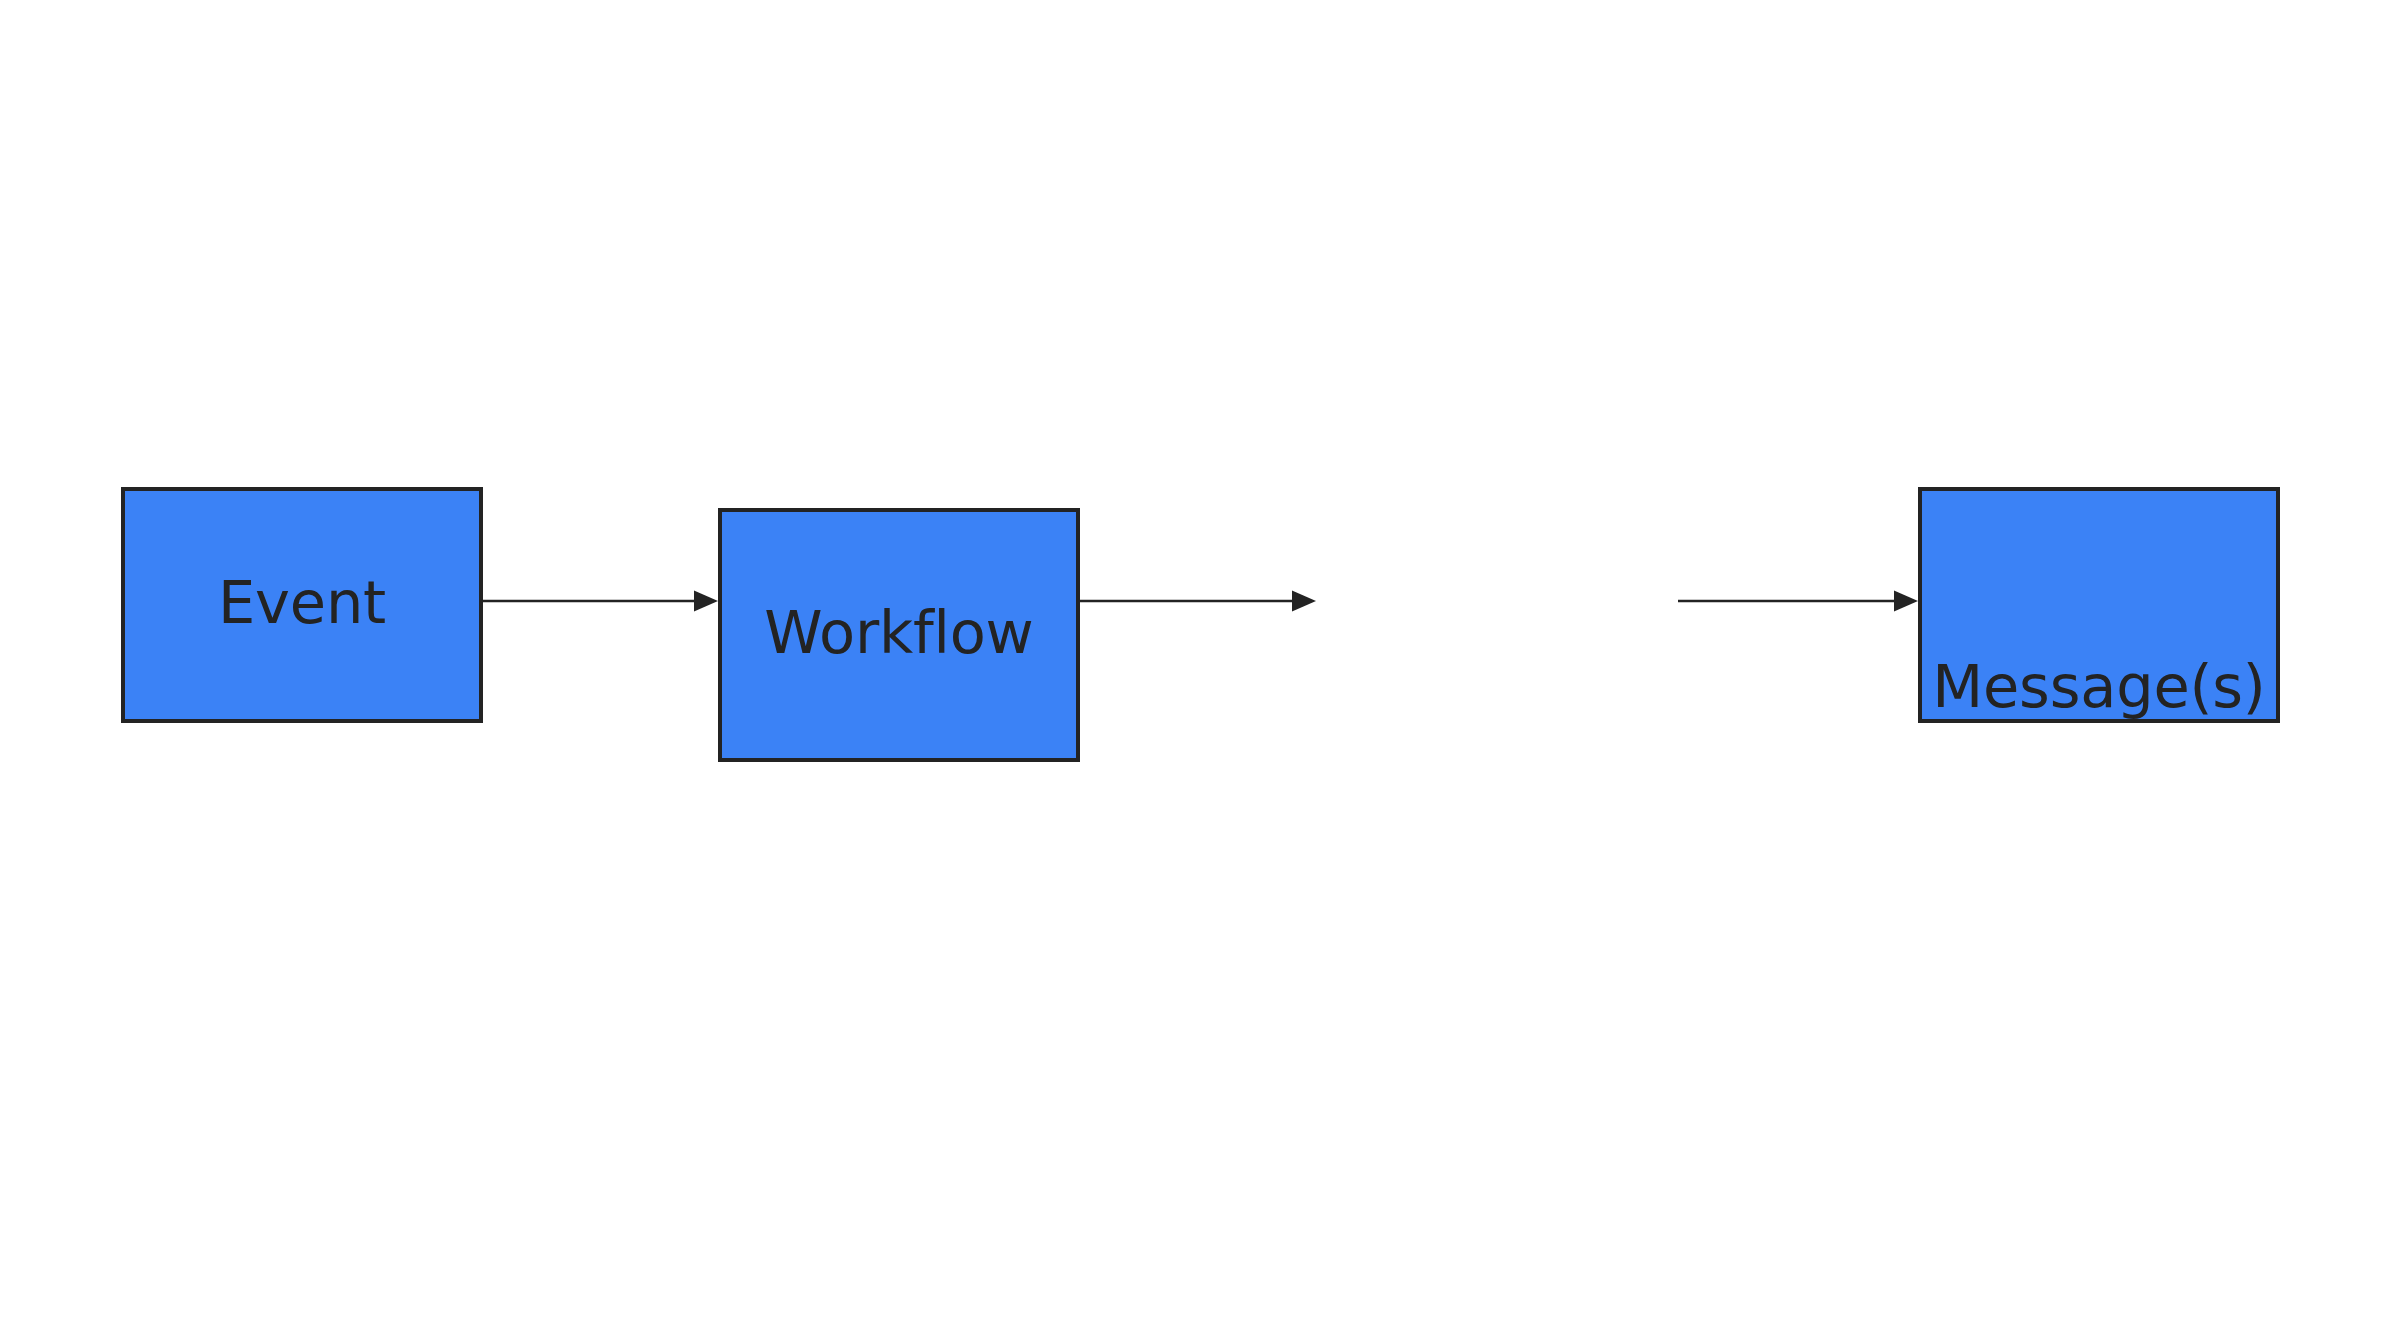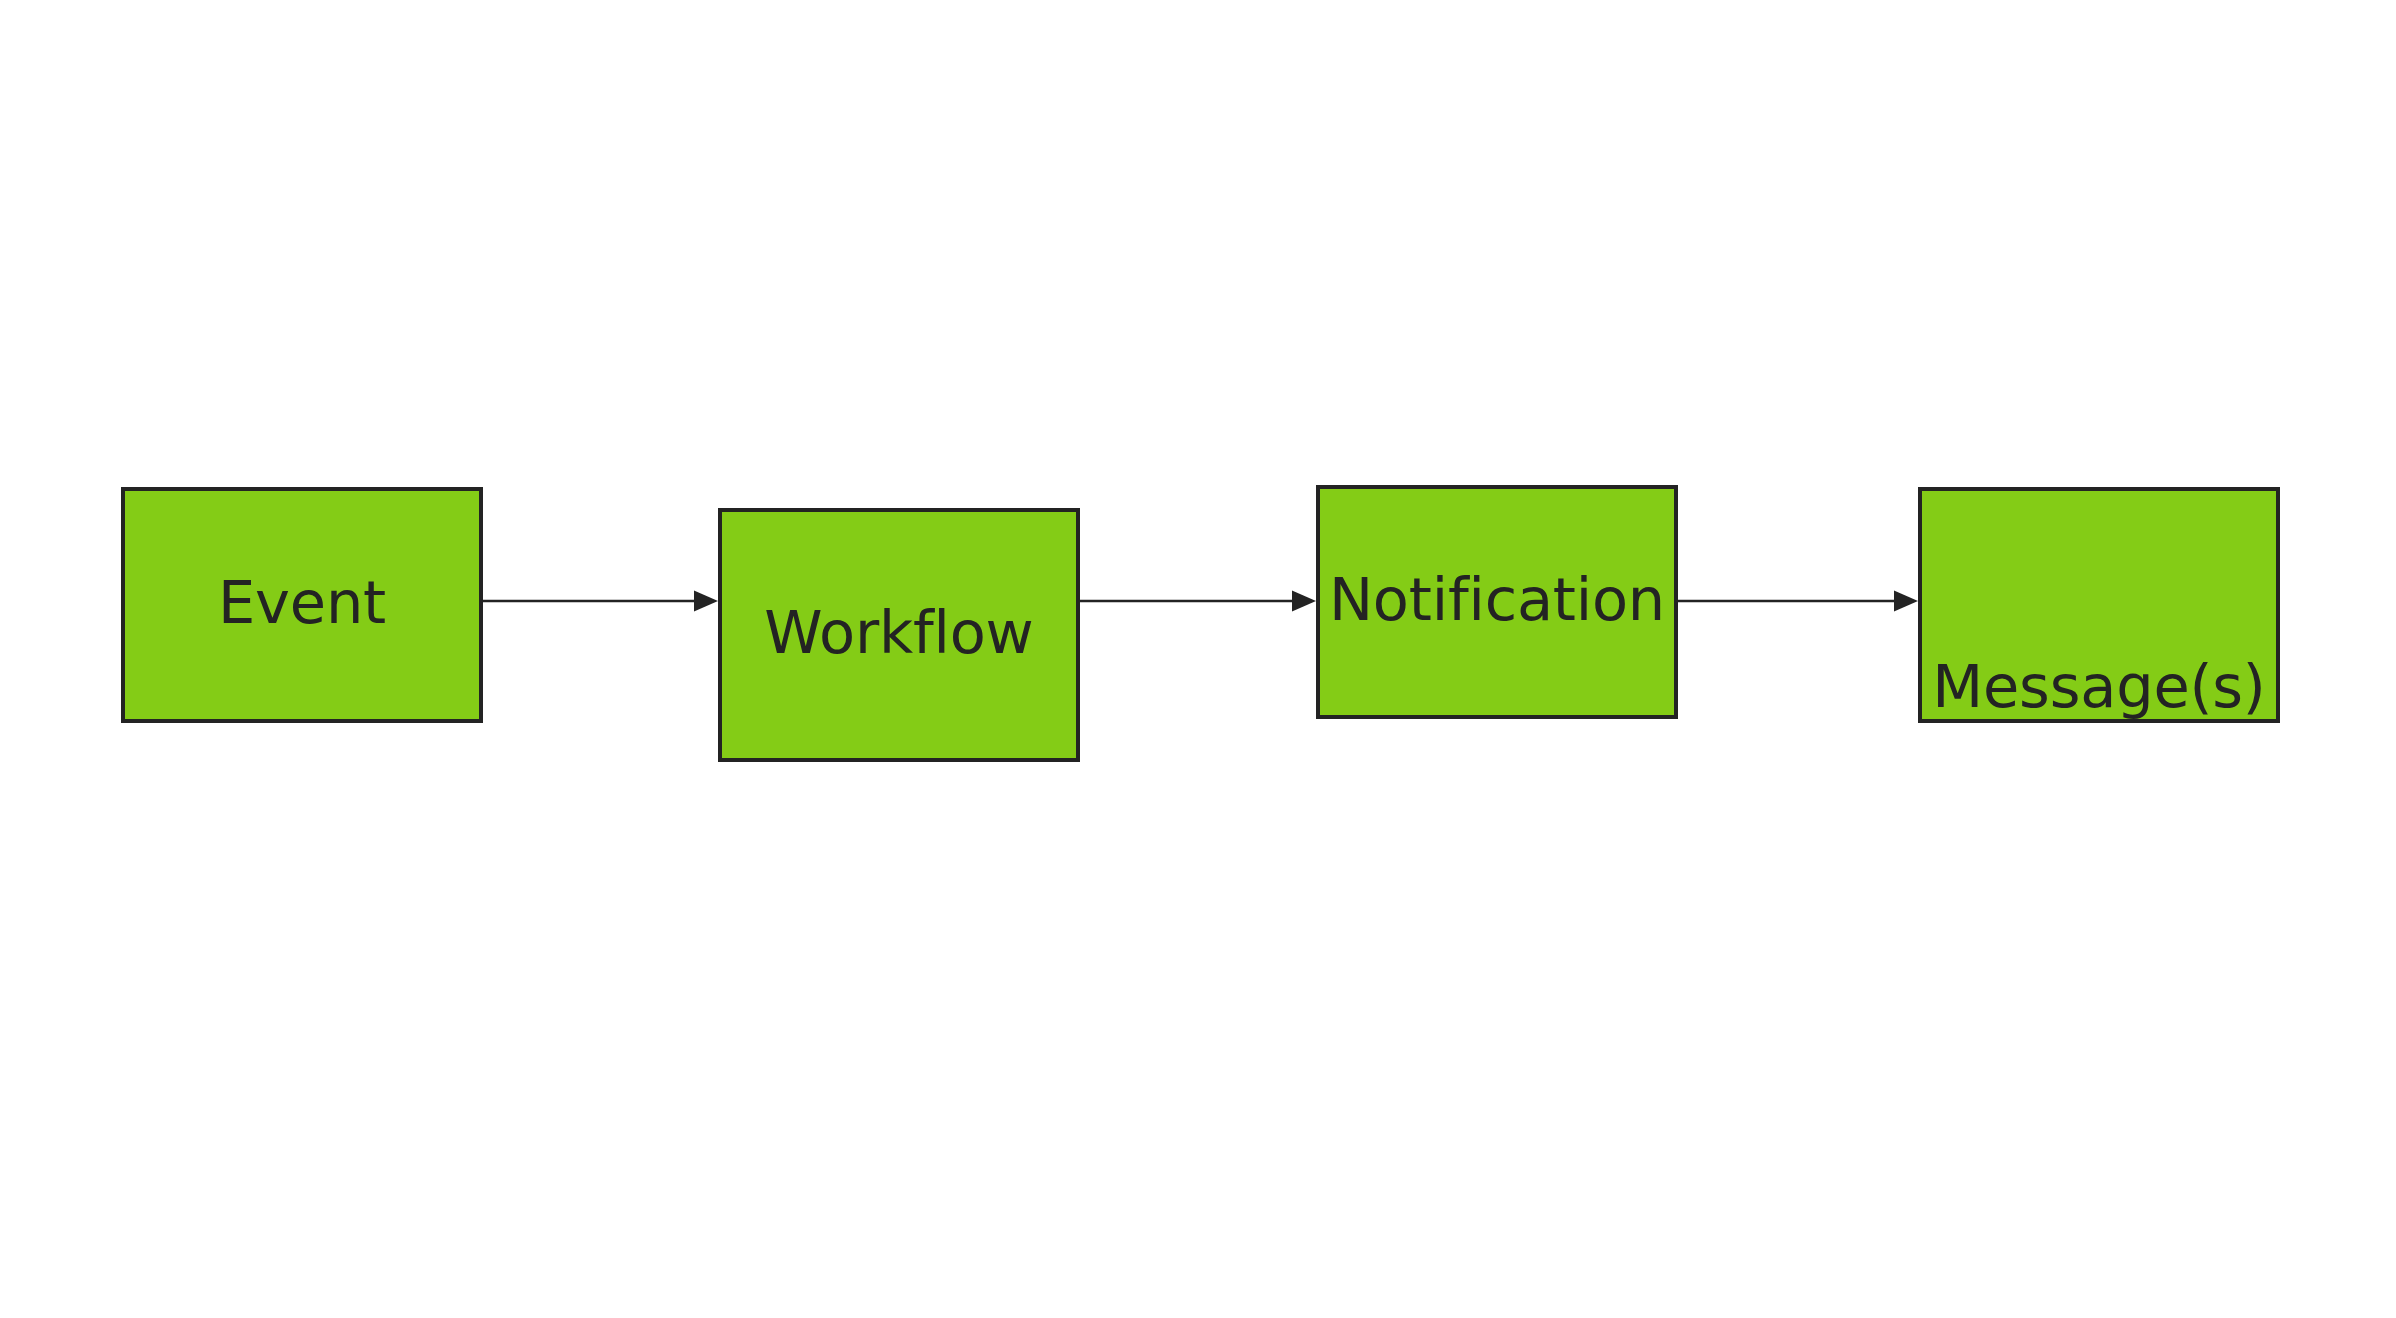--- a/index.html
+++ b/index.html
@@ -21,21 +21,21 @@
     position: absolute;
     left: 0;
     top: 0;
     width: 2396px;
     height: 1318px;
   }
   .node-box {
     position: absolute;
     box-sizing: border-box;
     border: 4px solid #232323;
-    background: #84cc16;
+    background: #3b82f6;
     display: flex;
     align-items: center;
     justify-content: center;
   }
   .node-label {
     font-family: "DejaVu Sans", "Liberation Sans", sans-serif;
     font-size: 59px;
     font-weight: 400;
     color: #232323;
     line-height: 1;
@@ -78,21 +78,18 @@
   </svg>
 
   <div class="node-box" style="left:121px; top:487px; width:362px; height:236px;">
     <span class="node-label">Event</span>
   </div>
 
   <div class="node-box" style="left:718px; top:485px; width:362px; height:254px;margin-top:23px;">
     <span class="node-label">Workflow</span>
   </div>
 
-  <div class="node-box" style="left:1316px; top:485px; width:362px; height:234px;">
-    <span class="node-label">Notification</span>
-  </div>
 
   <div class="node-box" style="left:1918px; top:487px; width:362px; height:236px;align-items:flex-end;">
     <span class="node-label">Message(s)</span>
   </div>
 
 </div>
 
 </body></html>

